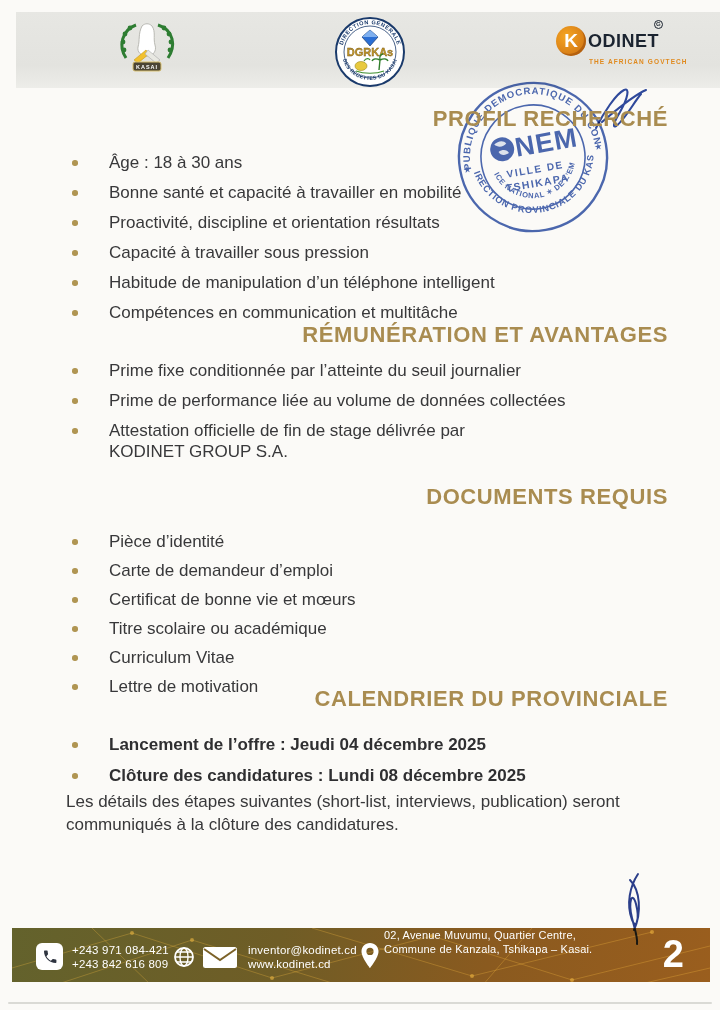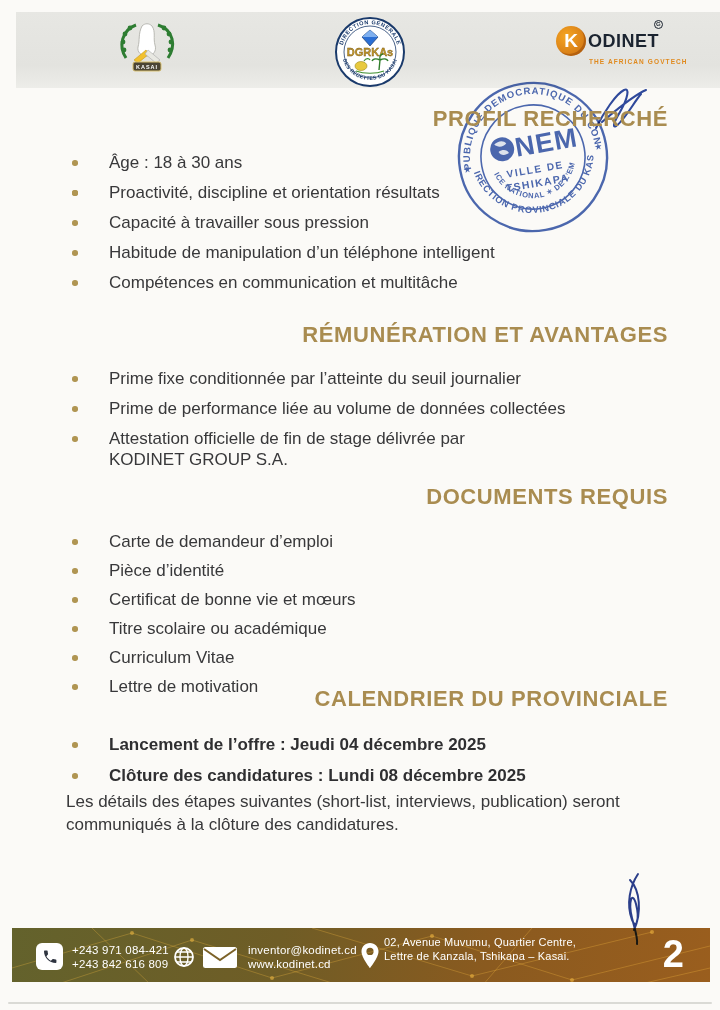--- a/index.html
+++ b/index.html
@@ -39,21 +39,21 @@
   .bullet-list { list-style:none; }
   .bullet-item { position:relative; padding-left:41px; color:#38383a; font-size:17px; }
   .bullet-item .dot { position:absolute; left:4px; top:8px; width:5.5px; height:5.5px; border-radius:50%; background:#b09552; }
   .bullet-text { white-space:pre-line; line-height:21px; display:inline-block; }
 
   #sec-profil { top:106px; }
   #sec-profil .bullet-list { margin-top:20px; }
   #sec-profil .bullet-item { margin-bottom:9px; }
 
   #sec-remuneration { top:322px; }
-  #sec-remuneration .bullet-list { margin-top:20px; }
+  #sec-remuneration .bullet-list { margin-top:12px; }
   #sec-remuneration .bullet-item { margin-bottom:9px; }
 
   #sec-documents { top:484px; }
   #sec-documents .bullet-list { margin-top:21px; }
   #sec-documents .bullet-item { margin-bottom:8px; }
 
   #sec-calendrier { top:686px; }
   #sec-calendrier .bullet-list { margin-top:22px; }
   #sec-calendrier .bullet-item { margin-bottom:10px; font-weight:700; color:#2f2f31; }
 
@@ -65,21 +65,21 @@
   .footer-net { position:absolute; inset:0; }
   .fitem { position:absolute; color:#ffffff; }
   .phone-badge { left:24px; top:15px; width:27px; height:27px; background:#fff; border-radius:6px;
     display:flex; align-items:center; justify-content:center; }
   .f-lines { font-size:11.5px; line-height:13.5px; font-weight:400; letter-spacing:.2px; }
   .f-phones { left:60px; top:16px; }
   .f-globe { left:160px; top:17px; }
   .f-env { left:190px; top:18px; }
   .f-mail { left:236px; top:16px; }
   .f-pin { left:348px; top:14px; }
-  .f-addr { left:372px; top:8px; font-size:11px; }
+  .f-addr { left:372px; top:1px; font-size:11px; }
   .f-page { right:26px; top:5px; font-size:38px; font-weight:800; }
 
   .bottom-edge { position:absolute; left:8px; right:8px; bottom:6px; height:2.5px; background:#cfcfca; opacity:.75; border-radius:2px; }
 </style>
 </head>
 <body>
 
 <div class="page">
 
   <div class="header-band">
@@ -172,43 +172,43 @@
     <path d="M8 46 C16 30, 28 12, 36 8 C42 5, 40 16, 32 30 C26 40, 24 46, 28 44 C36 39, 46 20, 53 12 M14 40 C26 30, 44 14, 58 8" stroke="#2f4aa0" stroke-width="2.1" fill="none" stroke-linecap="round"></path>
   </svg>
   <svg class="sig sig-bottom" width="46" height="78" viewBox="0 0 46 78">
     <path d="M26 6 C18 18, 14 36, 20 52 C24 62, 28 52, 24 36 C20 22, 16 34, 20 50 C23 62, 26 70, 25 76 M18 12 C28 22, 30 44, 22 62" stroke="#2b3f8f" stroke-width="2" fill="none" stroke-linecap="round"></path>
   </svg>
 
   <div class="section" id="sec-profil">
     <div class="section-title">PROFIL RECHERCHÉ</div>
     <ul class="bullet-list">
       <li class="bullet-item"><span class="dot"></span><span class="bullet-text">Âge : 18 à 30 ans</span></li>
-      <li class="bullet-item"><span class="dot"></span></li>
+      <li class="bullet-item"><span class="dot"></span><span class="bullet-text">Bonne santé et capacité à travailler en mobilité</span></li>
       <li class="bullet-item"><span class="dot"></span><span class="bullet-text">Proactivité, discipline et orientation résultats</span></li>
       <li class="bullet-item"><span class="dot"></span><span class="bullet-text">Capacité à travailler sous pression</span></li>
       <li class="bullet-item"><span class="dot"></span><span class="bullet-text">Habitude de manipulation d’un téléphone intelligent</span></li>
       <li class="bullet-item"><span class="dot"></span><span class="bullet-text">Compétences en communication et multitâche</span></li>
     </ul>
   </div>
 
   <div class="section" id="sec-remuneration">
     <div class="section-title">RÉMUNÉRATION ET AVANTAGES</div>
     <ul class="bullet-list">
       <li class="bullet-item"><span class="dot"></span><span class="bullet-text">Prime fixe conditionnée par l’atteinte du seuil journalier</span></li>
       <li class="bullet-item"><span class="dot"></span><span class="bullet-text">Prime de performance liée au volume de données collectées</span></li>
       <li class="bullet-item"><span class="dot"></span><span class="bullet-text">Attestation officielle de fin de stage délivrée par
 KODINET GROUP S.A.</span></li>
     </ul>
   </div>
 
   <div class="section" id="sec-documents">
     <div class="section-title">DOCUMENTS REQUIS</div>
     <ul class="bullet-list">
+      <li class="bullet-item"><span class="dot"></span><span class="bullet-text">Pièce d’identité</span></li>
       <li class="bullet-item"><span class="dot"></span><span class="bullet-text">Carte de demandeur d’emploi</span></li>
-      <li class="bullet-item"><span class="dot"></span><span class="bullet-text">Pièce d’identité</span></li>
       <li class="bullet-item"><span class="dot"></span><span class="bullet-text">Certificat de bonne vie et mœurs</span></li>
       <li class="bullet-item"><span class="dot"></span><span class="bullet-text">Titre scolaire ou académique</span></li>
       <li class="bullet-item"><span class="dot"></span><span class="bullet-text">Curriculum Vitae</span></li>
       <li class="bullet-item"><span class="dot"></span><span class="bullet-text">Lettre de motivation</span></li>
     </ul>
   </div>
 
   <div class="section" id="sec-calendrier">
     <div class="section-title">CALENDRIER DU PROVINCIALE</div>
     <ul class="bullet-list">
@@ -260,20 +260,20 @@
     <div class="fitem f-mail f-lines">
       <div>inventor@kodinet.cd</div>
       <div>www.kodinet.cd</div>
     </div>
 
     <svg class="fitem f-pin" width="20" height="28" viewBox="0 0 20 28">
       <path fill-rule="evenodd" fill="#ffffff" d="M10 1 C5 1 1.5 4.8 1.5 9.4 C1.5 15.5 10 26 10 26 C10 26 18.5 15.5 18.5 9.4 C18.5 4.8 15 1 10 1 Z M10 13 a3.6 3.6 0 1 1 0-7.2 a3.6 3.6 0 0 1 0 7.2 Z"></path>
     </svg>
     <div class="fitem f-addr f-lines">
       <div>02, Avenue Muvumu, Quartier Centre,</div>
-      <div>Lettre de Kanzala, Tshikapa – Kasai.</div>
+      <div>Commune de Kanzala, Tshikapa – Kasai.</div>
     </div>
 
     <div class="fitem f-page">2</div>
   </div>
 
   <div class="bottom-edge"></div>
 </div>
 
 </body></html>

